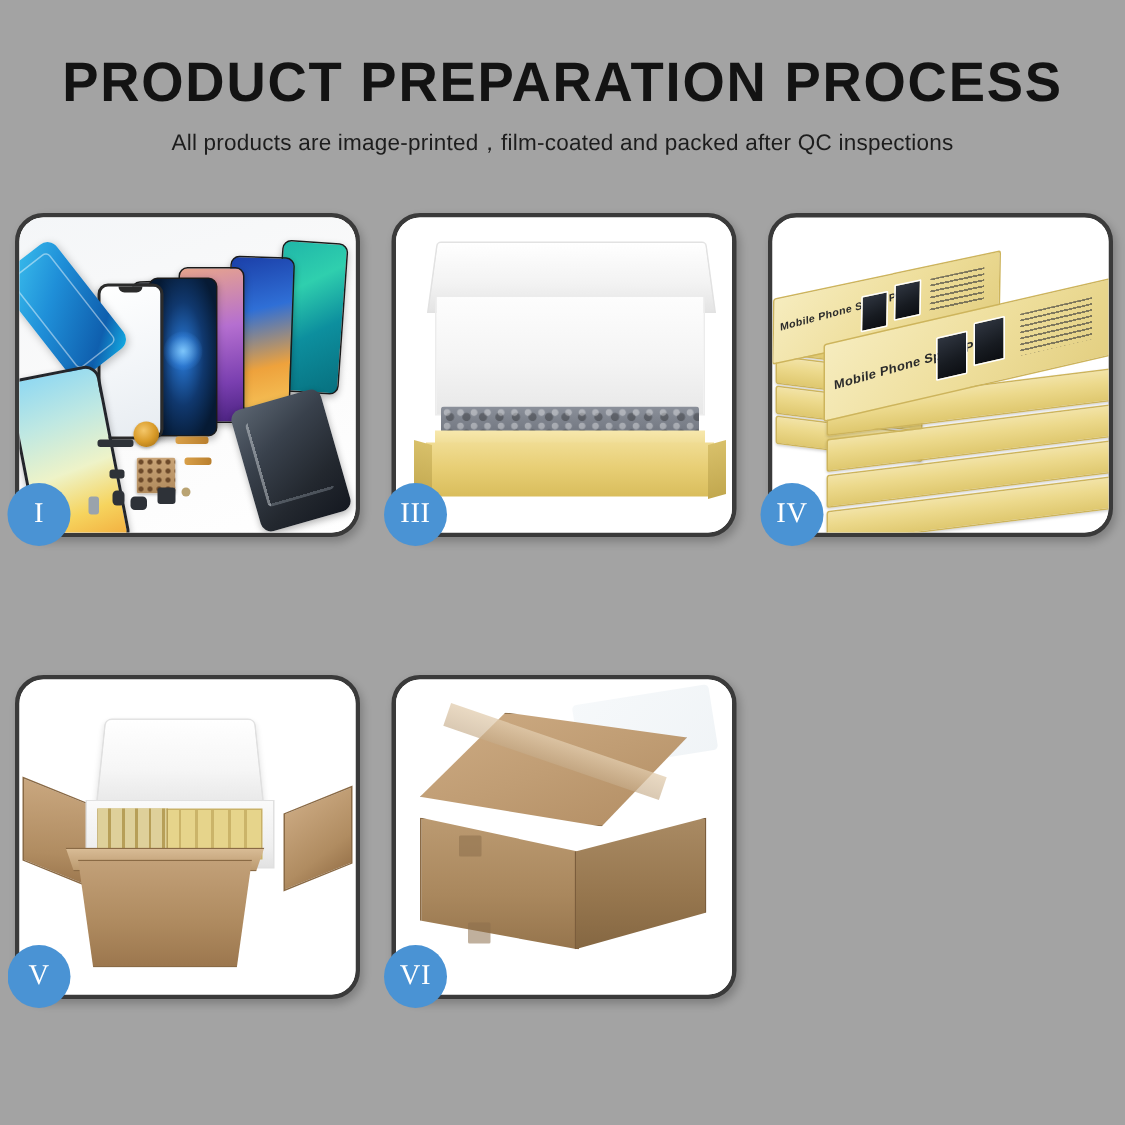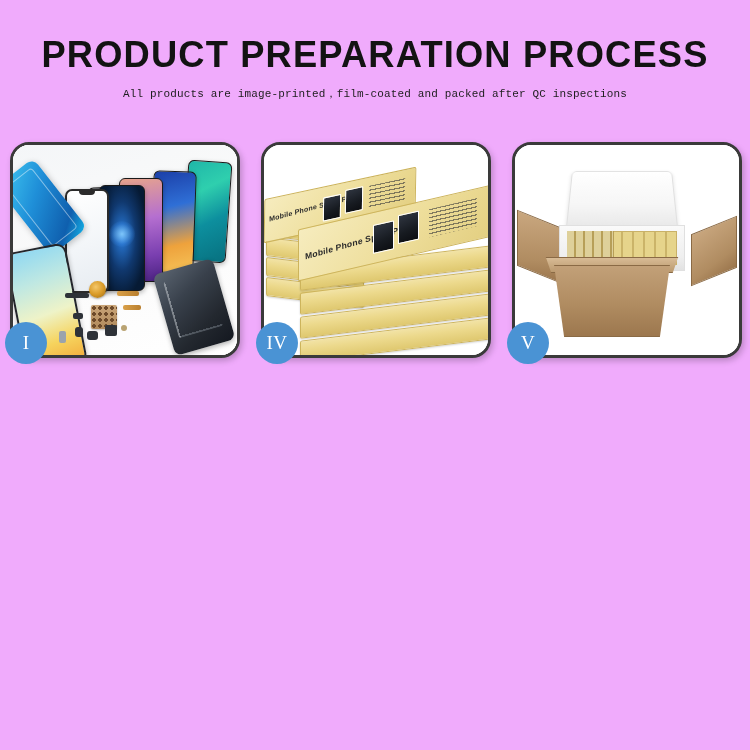--- a/index.html
+++ b/index.html
@@ -13,21 +13,21 @@
     height: 750px;
     overflow: hidden;
     font-family: "Liberation Sans", sans-serif;
     -webkit-font-smoothing: antialiased;
   }
 
   .page {
     position: relative;
     width: 750px;
     height: 750px;
-    background: #f0abfc;
+    background: #a3a3a3;
   }
 
   
   .header {
     position: absolute;
     left: 0; top: 0;
     width: 750px;
     text-align: center;
   }
   .title {
@@ -37,22 +37,22 @@
     font-size: 37px;
     font-weight: 700;
     letter-spacing: 1.2px;
     color: #131313;
     line-height: 1.05;
     transform: scaleX(0.98);
   }
   .subtitle {
     margin: 0;
     padding-top: 11px;
-    font-family: Liberation Mono, monospace;
-    font-size: 11px;
+    font-family: Liberation Sans, sans-serif;
+    font-size: 15px;
     font-weight: 400;
     letter-spacing: 0.15px;
     color: #1d1d1d;
   }
 
   
   .grid {
     position: absolute;
     left: 10px;
     top: 142px;
@@ -499,20 +499,30 @@
         <div class="part" style="left:62px; top:182px; width:8px; height:10px; border-radius:3px;"></div>
         <div class="part" style="left:74px; top:186px; width:11px; height:9px; border-radius:3px;"></div>
         <div class="part" style="left:46px; top:186px; width:7px; height:12px; border-radius:2px; background:#9aa3ac;"></div>
         <div class="part" style="left:92px; top:180px; width:12px; height:11px; border-radius:2px;"></div>
         <div class="part" style="left:108px; top:180px; width:6px; height:6px; border-radius:50%; background:#b9a372;"></div>
       </div>
       <div class="badge">I</div>
     </div>
 
 
+    <div class="panel">
+      <div class="panel-inner p3">
+        <div class="lid-back"></div>
+        <div class="foam-white"></div>
+        <div class="foam-grey"></div>
+        <div class="box-yellow-rim"></div>
+        <div class="box-yellow-front"></div>
+      </div>
+      <div class="badge">III</div>
+    </div>
 
     <div class="panel">
       <div class="panel-inner p4">
         <div class="stack">
 
           <div class="ybox" style="left:2px; top:78px;  width:96px; height:17px; transform:skewY(7deg);"></div>
           <div class="ybox" style="left:2px; top:98px;  width:96px; height:17px; transform:skewY(7deg);"></div>
           <div class="ybox" style="left:2px; top:118px; width:96px; height:17px; transform:skewY(7deg);"></div>
           <div class="ybox" style="left:2px; top:138px; width:96px; height:17px; transform:skewY(7deg);"></div>
 
@@ -547,15 +557,27 @@
         <div class="foam-lid"></div>
         <div class="foam-box"></div>
         <div class="inner-yboxes"></div>
         <div class="inner-yboxes2"></div>
         <div class="carton-rim"></div>
         <div class="carton-front"></div>
       </div>
       <div class="badge">V</div>
     </div>
 
+    <div class="panel">
+      <div class="panel-inner p6">
+        <div class="c6-wrap"></div>
+        <div class="c6-top"></div>
+        <div class="c6-tape"></div>
+        <div class="c6-left"></div>
+        <div class="c6-right"></div>
+        <div class="c6-label" style="left:42px; top:104px;"></div>
+        <div class="c6-label" style="left:48px; top:162px;"></div>
+      </div>
+      <div class="badge">VI</div>
+    </div>
 
   </div>
 </div>
 
 </body></html>

